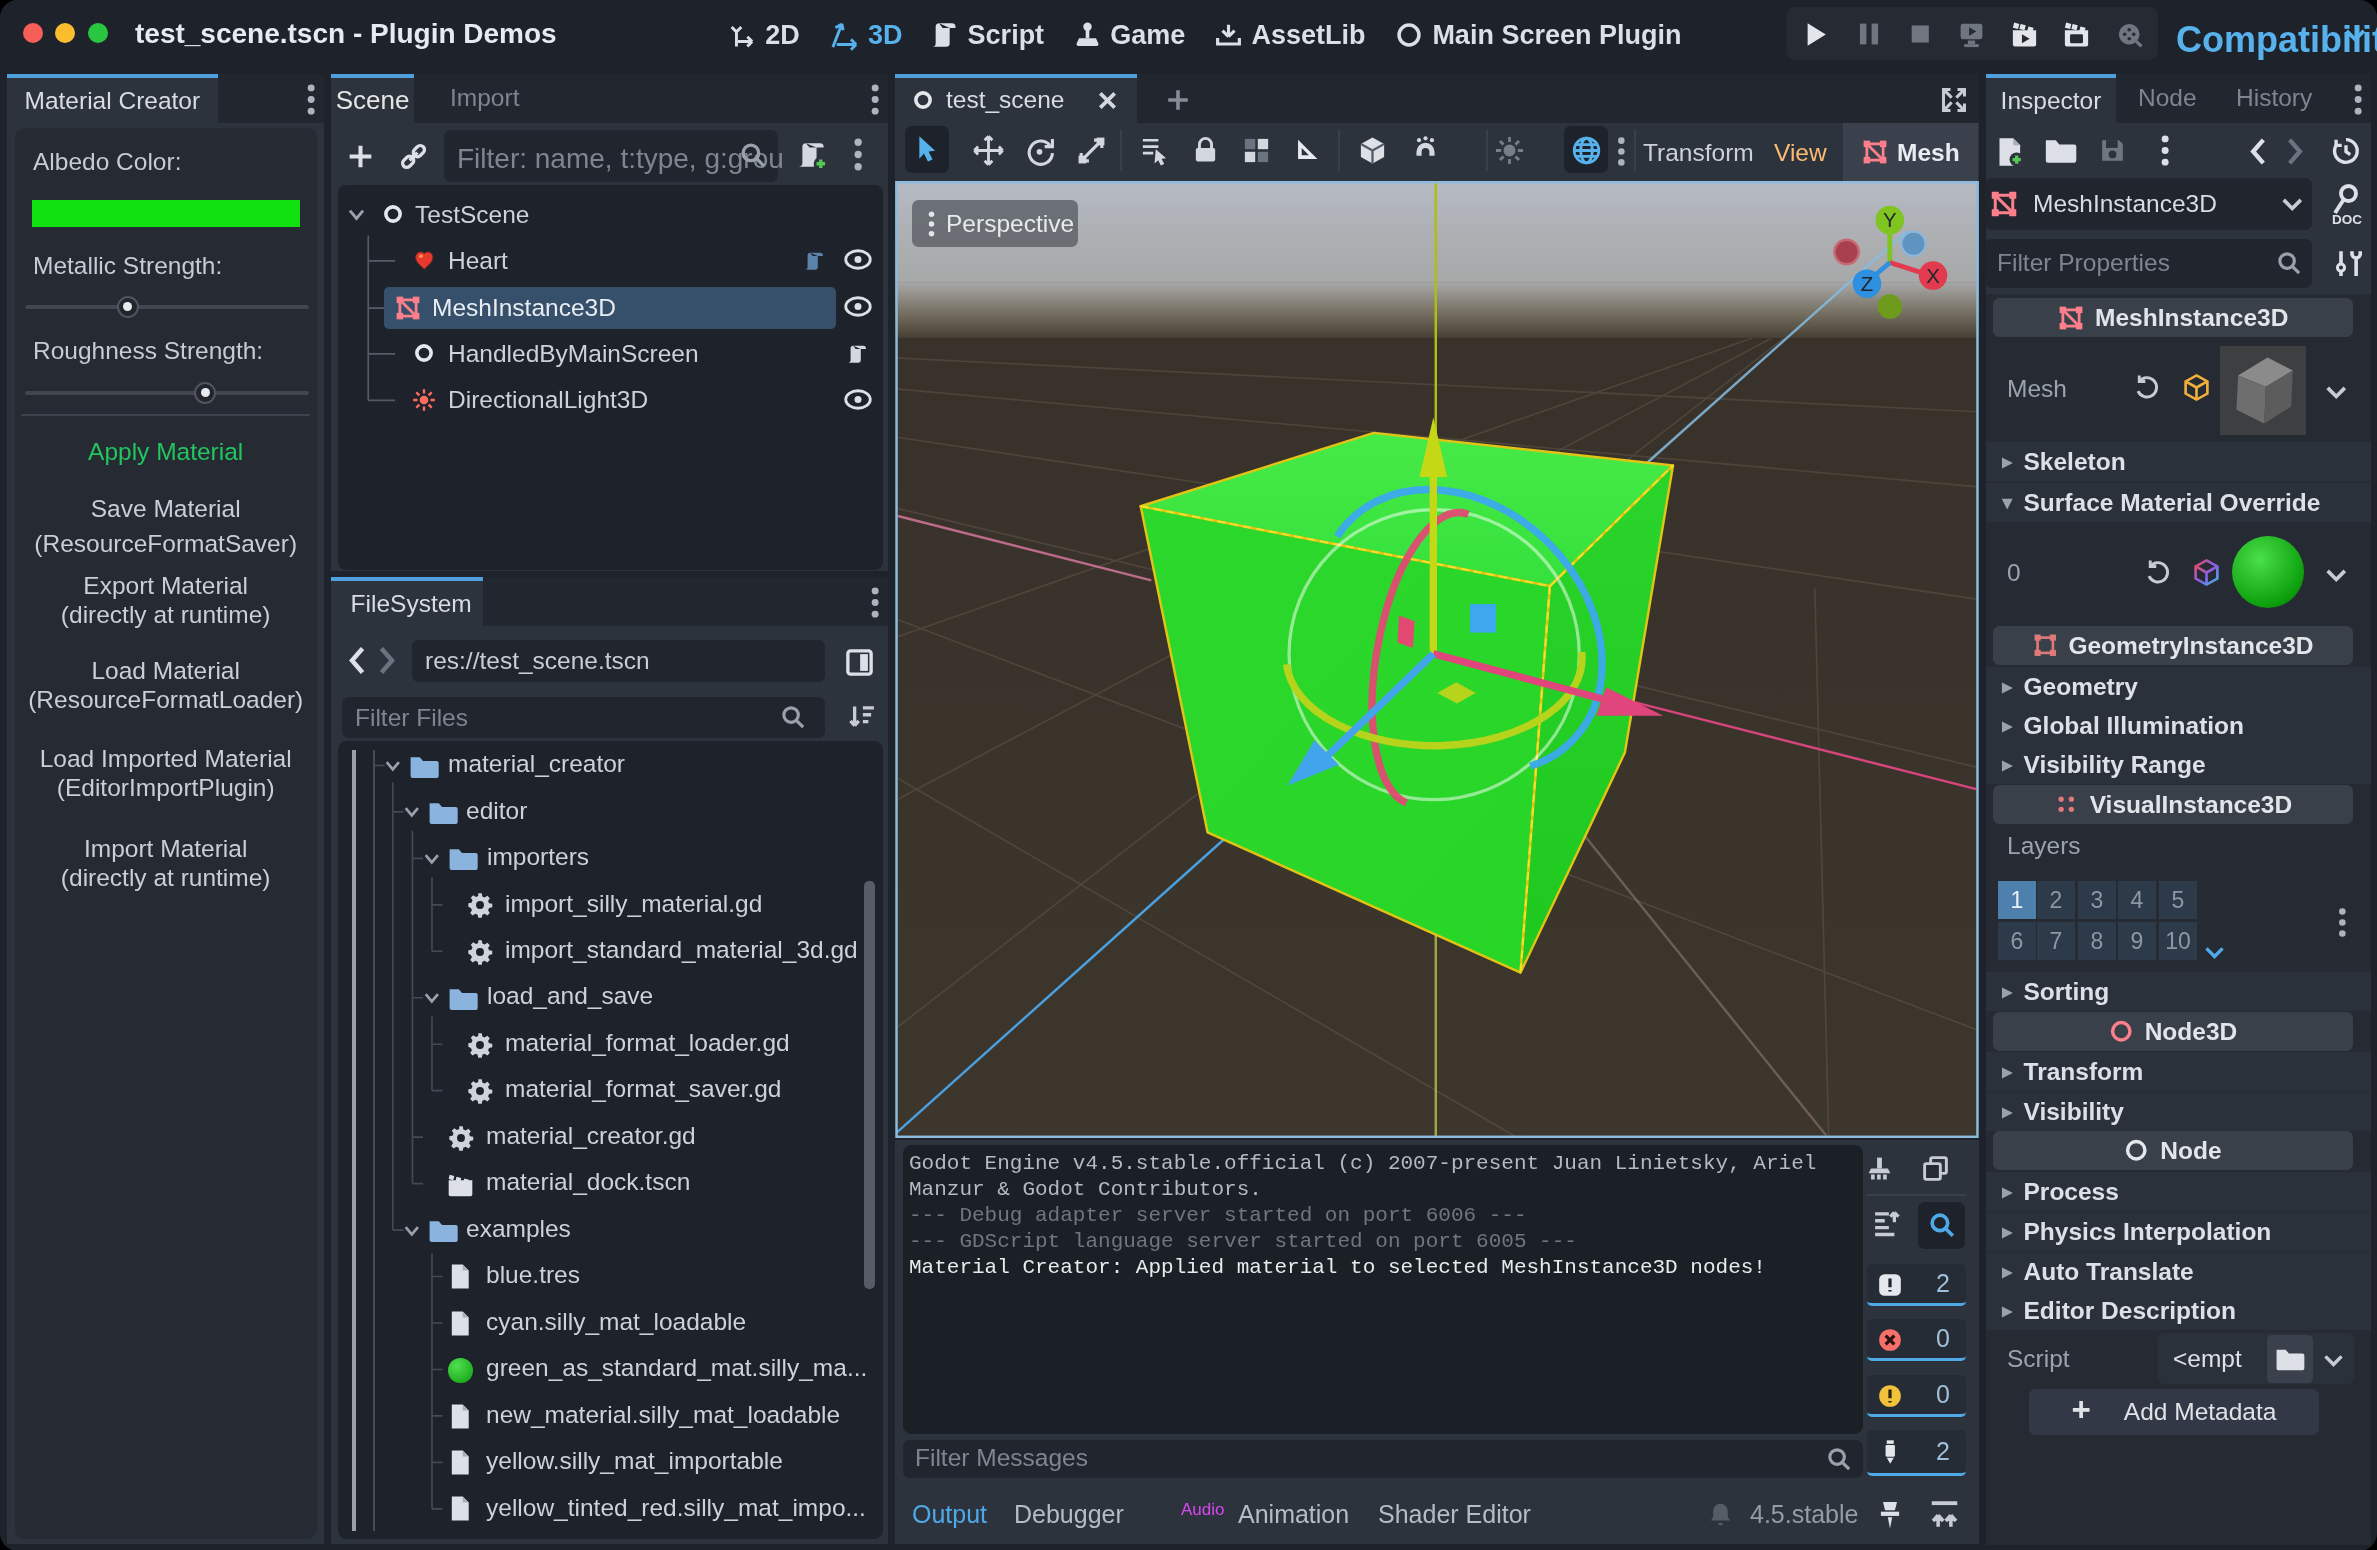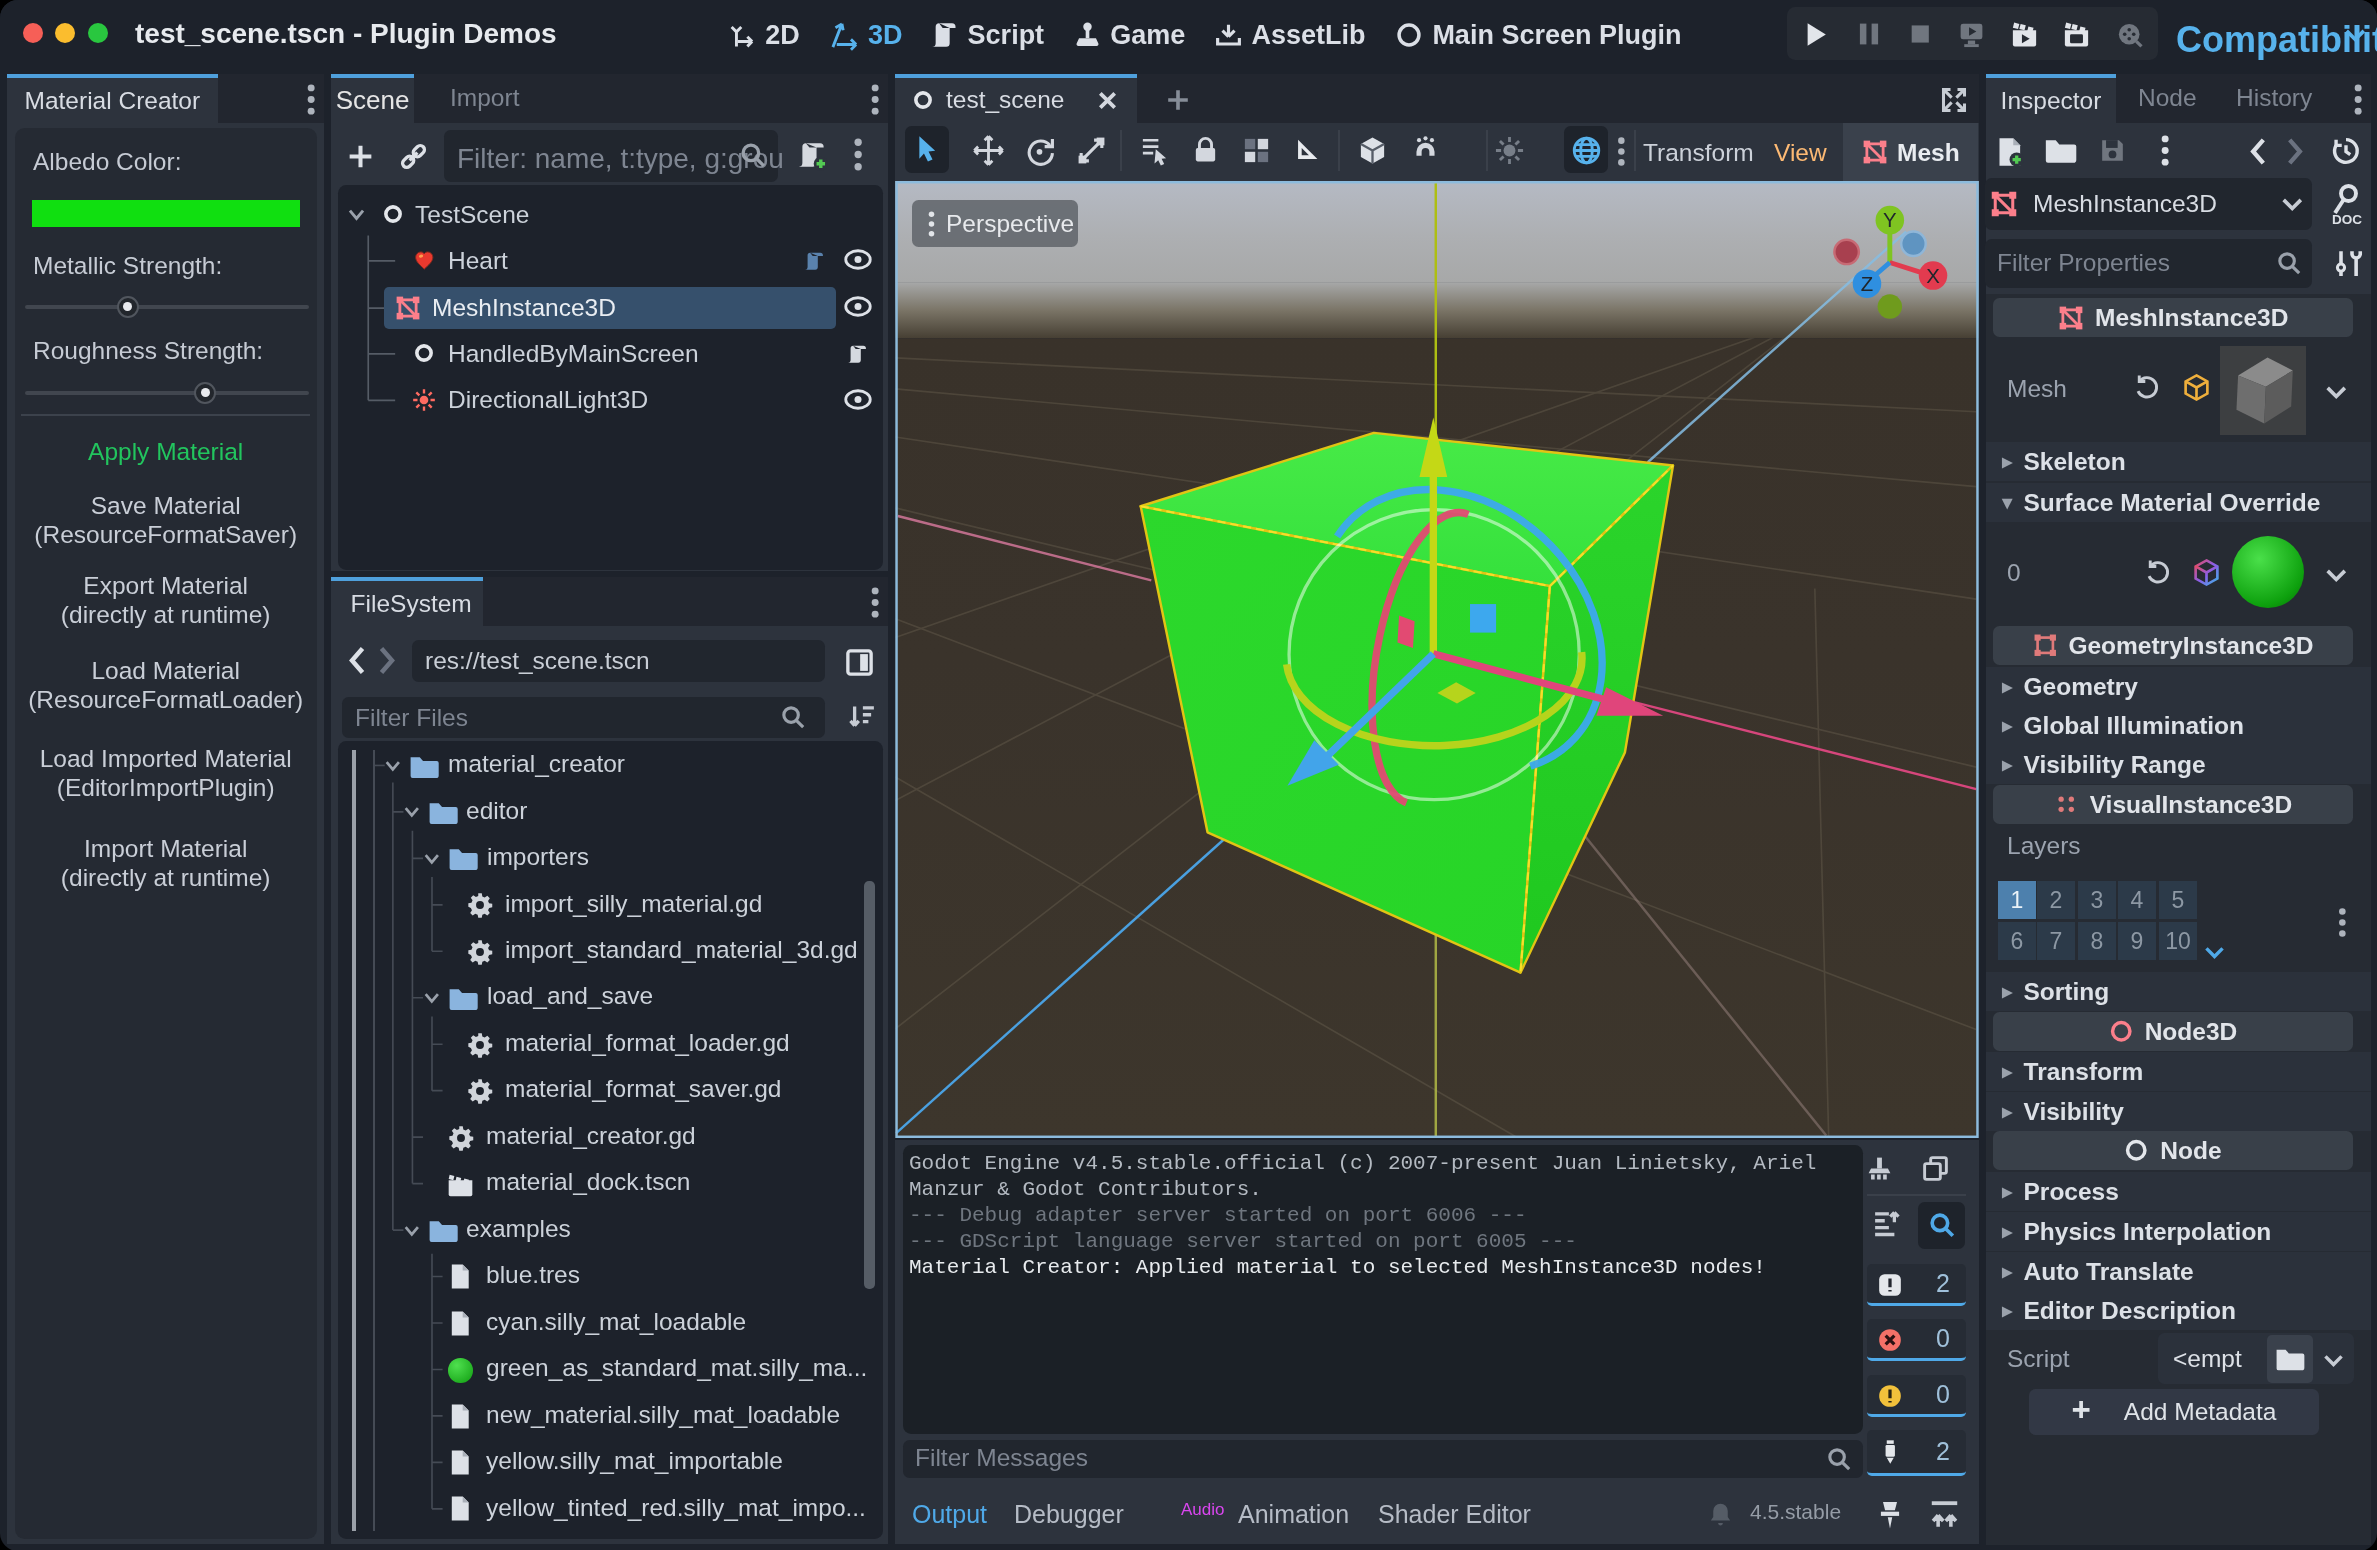--- a/index.html
+++ b/index.html
@@ -107,21 +107,21 @@
 <div class="abs lbl" style="left:33px;top:252px;font-size:24.5px">Metallic Strength:</div>
 <div class="abs" style="left:24.5px;top:305px;width:284px;height:4.1px;background:#41464f;border-radius:2.4px"></div>
 <div class="abs" style="left:117px;top:296px;width:22px;height:22px;border-radius:50%;background:#22262c;border:2.4px solid #51565e"></div>
 <div class="abs" style="left:123px;top:302px;width:9px;height:9px;border-radius:50%;background:#e8eaee"></div>
 <div class="abs lbl" style="left:33px;top:337px;font-size:24.5px">Roughness Strength:</div>
 <div class="abs" style="left:24.5px;top:391px;width:284px;height:4.1px;background:#41464f;border-radius:2.4px"></div>
 <div class="abs" style="left:194px;top:382px;width:22px;height:22px;border-radius:50%;background:#22262c;border:2.4px solid #51565e"></div>
 <div class="abs" style="left:201px;top:388px;width:9px;height:9px;border-radius:50%;background:#e8eaee"></div>
 <div class="abs" style="left:21px;top:414px;width:289px;height:1.6px;background:#3c424c"></div>
 <div class="abs" style="left:14.7px;top:437px;width:302px;text-align:center;font-size:24.5px;color:#22c55e;line-height:29px">Apply Material</div>
-<div class="abs" style="left:14.7px;top:491px;width:302px;text-align:center;font-size:24.5px;color:#c9ced7;line-height:29px">Save Material<br>(ResourceFormatSaver)</div>
+<div class="abs" style="left:14.7px;top:491px;width:302px;text-align:center;font-size:24.5px;color:#c9ced7;line-height:35px">Save Material<br>(ResourceFormatSaver)</div>
 <div class="abs" style="left:14.7px;top:571px;width:302px;text-align:center;font-size:24.5px;color:#c9ced7;line-height:29px">Export Material<br>(directly at runtime)</div>
 <div class="abs" style="left:14.7px;top:656px;width:302px;text-align:center;font-size:24.5px;color:#c9ced7;line-height:29px">Load Material<br>(ResourceFormatLoader)</div>
 <div class="abs" style="left:14.7px;top:744px;width:302px;text-align:center;font-size:24.5px;color:#c9ced7;line-height:29px">Load Imported Material<br>(EditorImportPlugin)</div>
 <div class="abs" style="left:14.7px;top:834px;width:302px;text-align:center;font-size:24.5px;color:#c9ced7;line-height:29px">Import Material<br>(directly at runtime)</div>
 
 <div class="abs" style="left:331px;top:74px;width:557px;height:49px;background:#22262f"></div>
 <div class="abs tab-on" style="left:331px;top:74px;width:83px;height:49px;display:flex;align-items:center;justify-content:center;font-size:26px;color:#e5e5e5">Scene</div>
 <div class="abs dim" style="left:450px;top:84px;font-size:24.5px">Import</div>
 <svg class="ic" style="left:867px;top:84px" width="16.3" height="31" viewBox="0 0 8 16">
       <circle cx="4" cy="2" r="1.8" fill="#aeb4bd"></circle>
@@ -581,21 +581,21 @@
     </svg>
 <div class="abs" style="left:912px;top:1500px;font-size:25px;color:#4fa9e8">Output</div>
 <div class="abs" style="left:1014px;top:1500px;font-size:25px;color:#b6bcc6">Debugger</div>
 <div class="abs" style="left:1181px;top:1500px;font-size:17px;color:#d946ef">Audio</div>
 <div class="abs" style="left:1238px;top:1500px;font-size:25px;color:#b6bcc6">Animation</div>
 <div class="abs" style="left:1378px;top:1500px;font-size:25px;color:#b6bcc6">Shader Editor</div>
 <svg class="ic" style="left:1706px;top:1500px" width="29" height="29" viewBox="0 0 24 24">
       <path d="M12 3a6 6 0 0 1 6 6v5l2 3H4l2-3V9a6 6 0 0 1 6-6z" fill="#555c66"></path>
       <path d="M10 19a2 2 0 0 0 4 0z" fill="#555c66"></path>
     </svg>
-<div class="abs" style="left:1750px;top:1500px;font-size:21px;color:#959ca6">4.5.stable</div>
+<div class="abs" style="left:1750px;top:1500px;font-size:25px;color:#959ca6">4.5.stable</div>
 <svg class="ic" style="left:1876px;top:1499px" width="28" height="31" viewBox="0 0 20 22">
       <path d="M5 2h10l-1.5 6h-7z" fill="#dde1e7"></path>
       <rect x="3.5" y="9" width="13" height="3" fill="#dde1e7"></rect>
       <path d="M10 13l-1.6 0 1.6 8 1.6-8z" fill="#dde1e7"></path>
     </svg>
 <svg class="ic" style="left:1929px;top:1500px" width="31" height="28" viewBox="0 0 24 22">
       <rect x="2" y="1" width="20" height="3" fill="#c7ccd4"></rect>
       <path d="M7 21v-9M7 12l-4 4.5M7 12l4 4.5M17 21v-9M17 12l-4 4.5M17 12l4 4.5" stroke="#c7ccd4" stroke-width="2.8" fill="none"></path>
     </svg>
 

